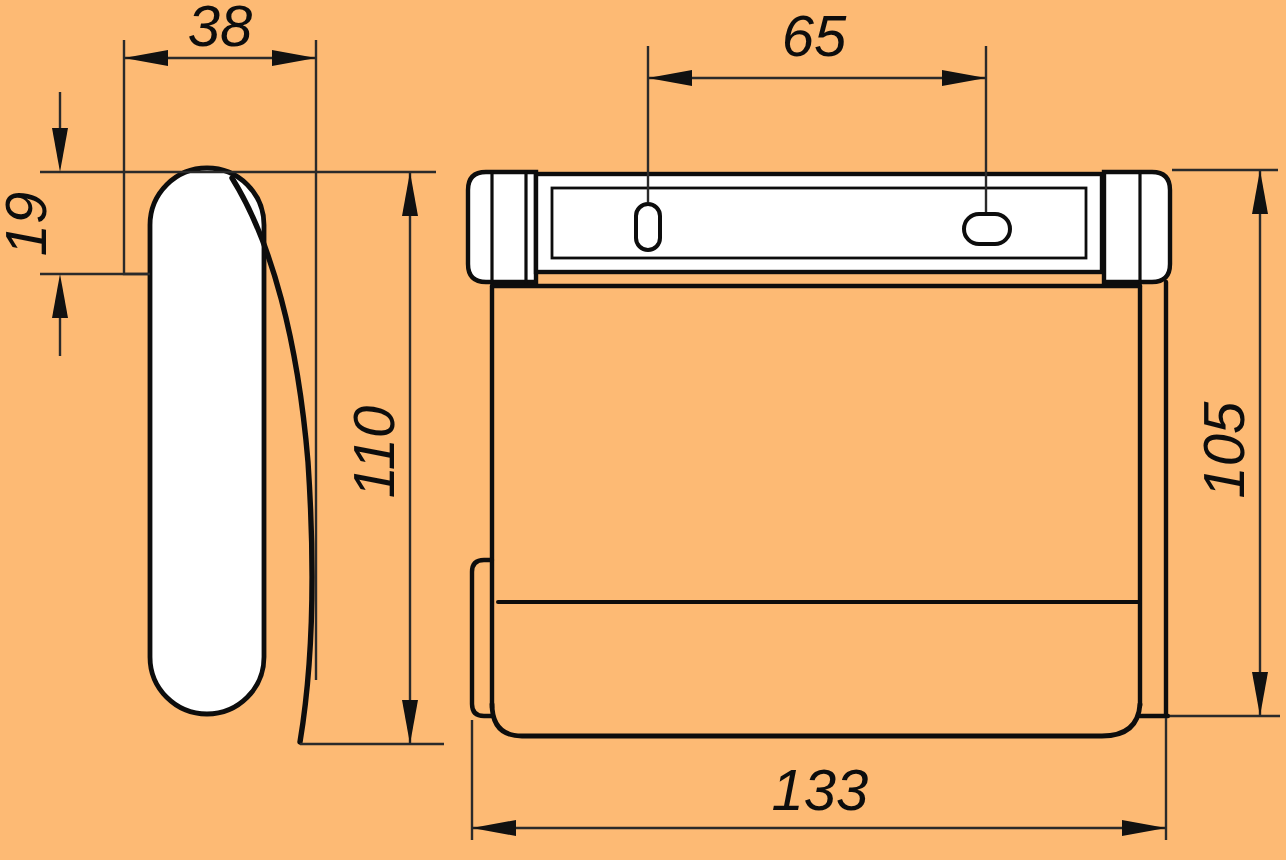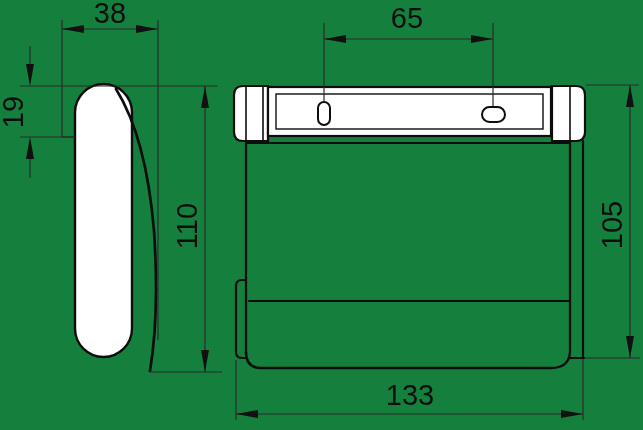--- a/index.html
+++ b/index.html
@@ -1,16 +1,16 @@
 <!DOCTYPE html>
 <html><head>
 <meta charset="utf-8">
 <style>
   html,body{margin:0;padding:0;background:#ffffff;}
-  .stage{width:643px;height:430px;background:#15803d;position:relative;overflow:hidden;}
+  .stage{width:643px;height:430px;background:#fdba74;position:relative;overflow:hidden;font-style:italic;}
   svg{display:block;}
   text{font-family:"Liberation Sans", sans-serif;font-size:29px;fill:#0d0d0d;}
   .outline{stroke:#0d0d0d;fill:none;stroke-linecap:round;}
   .w24{stroke-width:2.4;}
   .w22{stroke-width:2.2;}
   .w16{stroke-width:1.6;}
   .dim{stroke:#2a2a2a;stroke-width:1.2;fill:none;}
   .arrow{fill:#111111;stroke:none;}
   .face{fill:#ffffff;}
 </style>

